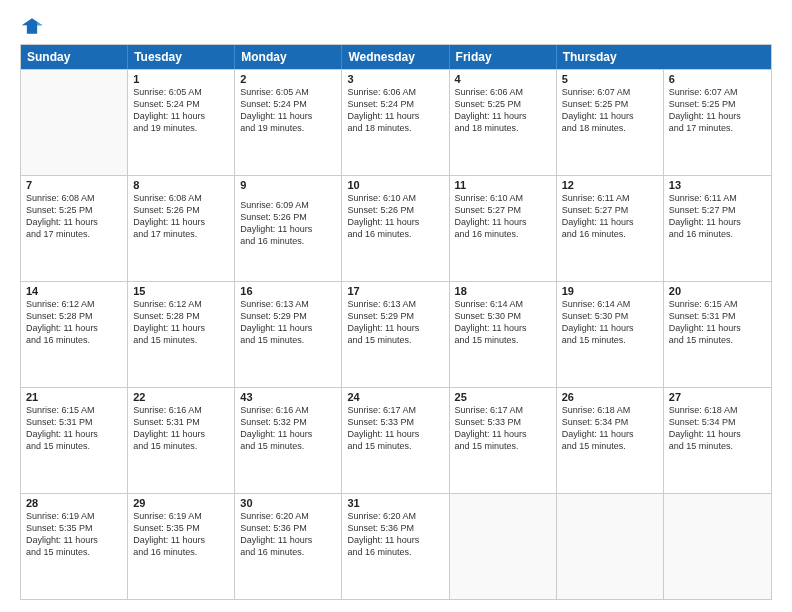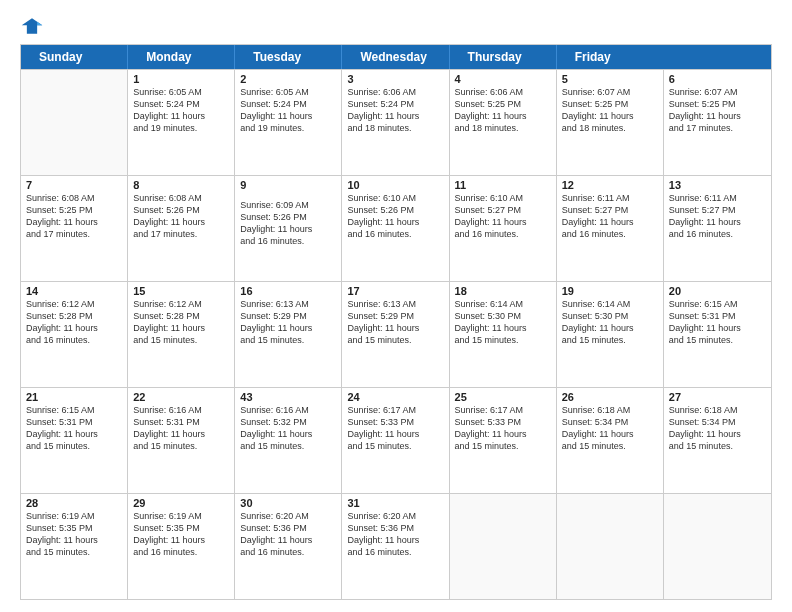--- a/index.html
+++ b/index.html
@@ -61,21 +61,21 @@
     }
     .cal-header-row {
       display: grid;
       grid-template-columns: repeat(7, 1fr);
       background: #1a6bb5;
     }
     .cal-header-cell {
       color: #fff;
       font-size: 12px;
       font-weight: bold;
-      padding: 5px 18px;
+      padding: 5px 6px;
       text-align: left;
       border-right: 1px solid #3a8ad4;
     }
     .cal-header-cell:last-child { border-right: none; }
     .cal-body {
       flex: 1;
       display: flex;
       flex-direction: column;
     }
     .cal-row {
@@ -123,25 +123,25 @@
     </div>
     <div class="title-block">
       <div class="month-title"></div>
       <div class="location"></div>
     </div>
   </div>
 
   <div class="calendar">
     <div class="cal-header-row">
     <div class="cal-header-cell">Sunday</div>
+        <div class="cal-header-cell">Tuesday</div>
         <div class="cal-header-cell">Monday</div>
-        <div class="cal-header-cell">Tuesday</div>
         <div class="cal-header-cell">Wednesday</div>
+        <div class="cal-header-cell">Friday</div>
         <div class="cal-header-cell">Thursday</div>
-        <div class="cal-header-cell">Friday</div>
       </div>
     <div class="cal-body">
     <div class="cal-row">
           <div class="cal-cell empty"></div>
           <div class="cal-cell">
             <div class="day-num">1</div>
             <div class="day-info" style="white-space: pre-line;">Sunrise: 6:05 AM
 Sunset: 5:24 PM
 Daylight: 11 hours
 and 19 minutes.</div>

